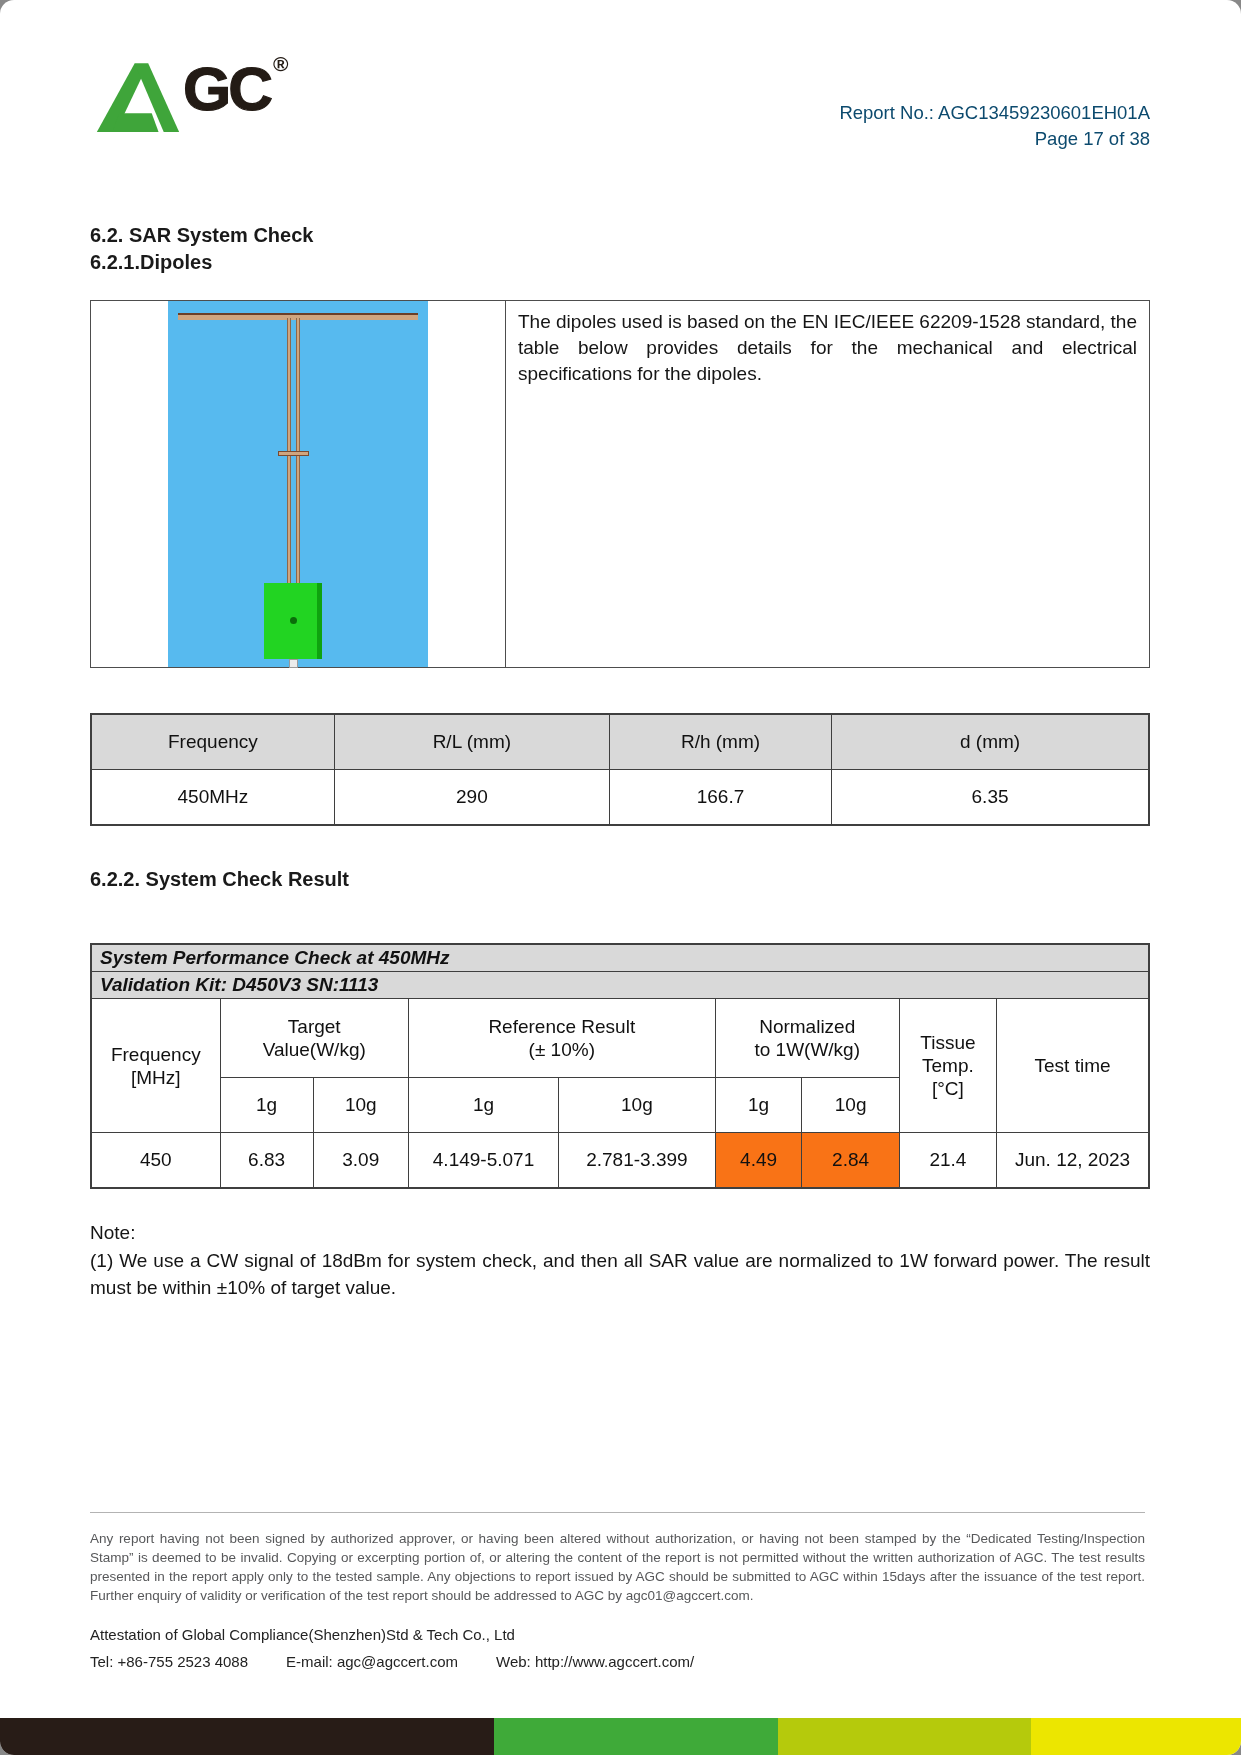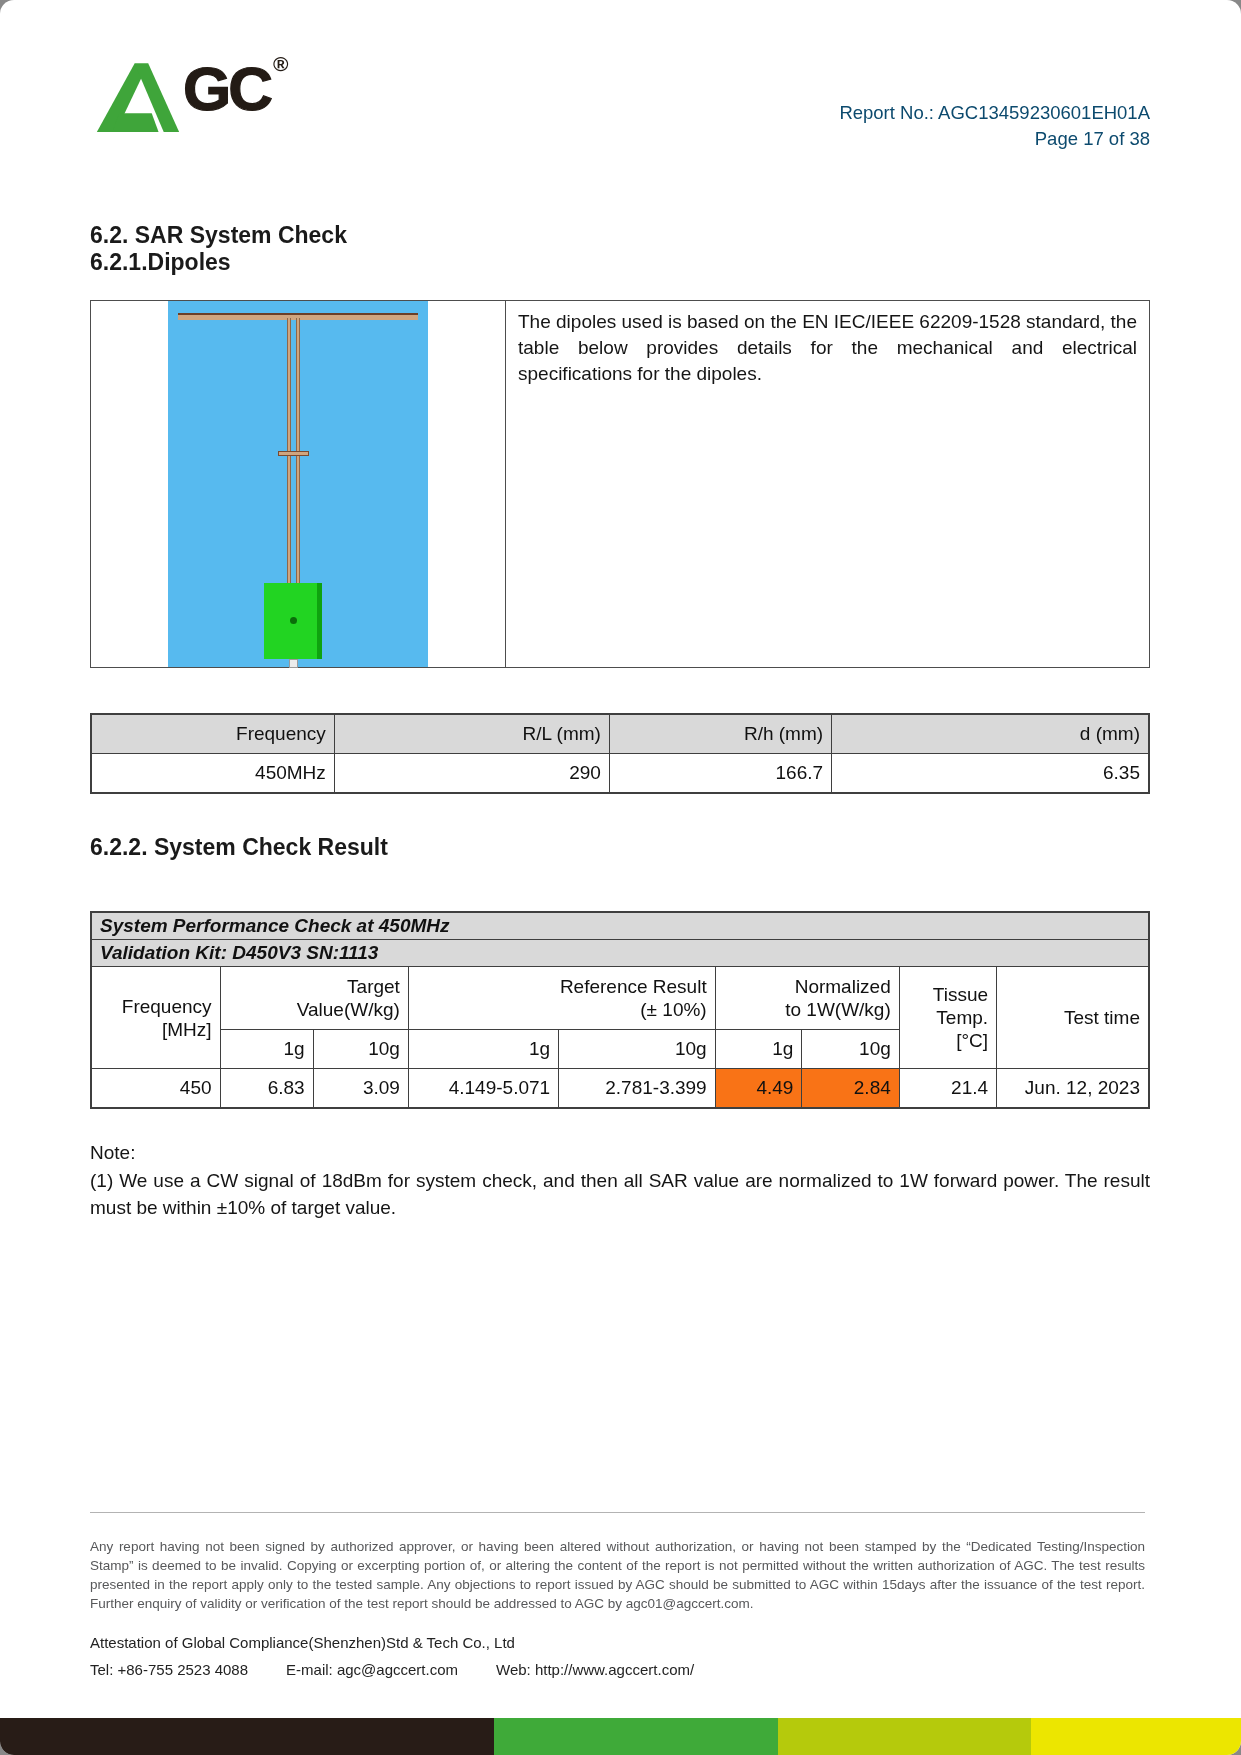--- a/index.html
+++ b/index.html
@@ -12,57 +12,57 @@
   .header { position:relative; height:222px; }
   .logo { position:absolute; left:95px; top:56px; display:flex; align-items:flex-start; }
   .logo svg { display:block; margin-top:4px; }
   .logo-gc { font-size:62px; font-weight:800; letter-spacing:-3px; line-height:66px;
              color:#231b15; margin-left:2px; -webkit-text-stroke:1.2px #231b15; }
   .logo-reg { font-size:21px; font-weight:700; color:#231b15; margin-left:3px; margin-top:-4px; }
   .report-info { position:absolute; right:91px; top:100px; text-align:right;
                  font-size:18.5px; line-height:26px; color:#0c4a6e; }
   
   .content { padding:0 91px 0 90px; }
-  .sec-title { font-size:23px; font-weight:bold; line-height:27px; margin:0; }
+  .sec-title { font-size:20px; font-weight:bold; line-height:27px; margin:0; }
   .mt-622 { margin-top:40px; }
   
   .figure-row { margin-top:24px; display:flex; border:1px solid #4d4d4d; height:368px; box-sizing:border-box; }
   .figure-cell-img { width:415px; flex:0 0 415px; border-right:1px solid #4d4d4d; box-sizing:border-box;
                      display:flex; justify-content:center; background:#fff; }
   .figure-blue { width:260px; height:100%; position:relative; }
   .dipole-hbar { position:absolute; left:10px; right:10px; top:12px; height:5px;
                  border-top:2px solid #6b3f28; box-sizing:content-box; }
   .dipole-rod { position:absolute; top:17px; width:4px; height:265px;
                 border-left:1px solid rgba(95,62,40,.6); border-right:1px solid rgba(95,62,40,.6); box-sizing:border-box; }
   .rod-l { left:119px; } .rod-r { left:128px; }
   .dipole-flange { position:absolute; left:110px; top:150px; width:31px; height:5px;
                    border:1px solid #7a4a30; box-sizing:border-box; }
   .dipole-feed-box { position:absolute; left:96px; top:282px; width:58px; height:76px;
                      border-right:5px solid #0fa30f; box-sizing:border-box; }
   .feed-dot { position:absolute; left:122px; top:316px; width:7px; height:7px; border-radius:50%; background:#0a6e0a; }
   .feed-stem { position:absolute; left:121px; top:358px; width:9px; height:9px; background:#ececec; border:1px solid #9a9a9a; box-sizing:border-box; }
   .figure-cell-text { flex:1; padding:8px 12px; font-size:19px; line-height:26px; text-align:justify; color:#151515; }
   
   table { width:100%; border-collapse:collapse; table-layout:fixed; font-size:19px; color:#111; }
-  td { border:1px solid #3f3f3f; text-align:right; padding:8px; overflow:hidden; }
+  td { border:1px solid #3f3f3f; text-align:center; padding:16px; overflow:hidden; }
   .t1 { margin-top:45px; border:2px solid #3f3f3f; }
   .t1 tr { height:29px; }
   .t1 .hdr td { background:#d9d9d9; }
   .t2 { margin-top:50px; border:2px solid #3f3f3f; }
   .t2 .title td { background:#d9d9d9; text-align:left; font-weight:bold; padding:1px 8px; height:24px;font-style:italic; }
   .t2 .grp { height:48px; }
   .t2 .sub { height:27px; }
   .t2 .data { height:31px; }
   .t2 .hl { background:#f97316; }
   .preline { white-space:pre-line; line-height:23px; }
   
   .note { margin-top:30px; font-size:19px; line-height:27px; color:#151515; }
   .note-item { text-align:justify; margin-top:1px; }
   
-  .footer { position:absolute; left:90px; right:96px; top:1512px; border-top:1px solid #b3b3b3; padding-top:24px; }
+  .footer { position:absolute; left:90px; right:96px; top:1512px; border-top:1px solid #b3b3b3; padding-top:16px; }
   .disclaimer { font-size:13.5px; line-height:19px; color:#57585a; text-align:justify; }
   .companies { margin-top:16px; font-size:15px; color:#232323; }
   .company { line-height:27px; }
   .contact { font-size:15px; line-height:27px; color:#232323; display:flex; }
   .contact span { margin-right:38px; }
   .color-bar { position:absolute; left:0; right:0; bottom:0; height:37px; display:flex; }
   .bar-seg { height:100%; }
   .seg-1 { width:39.8%; } .seg-2 { width:22.9%; } .seg-3 { width:20.4%; } .seg-4 { width:16.9%; }
 </style>
 </head>

